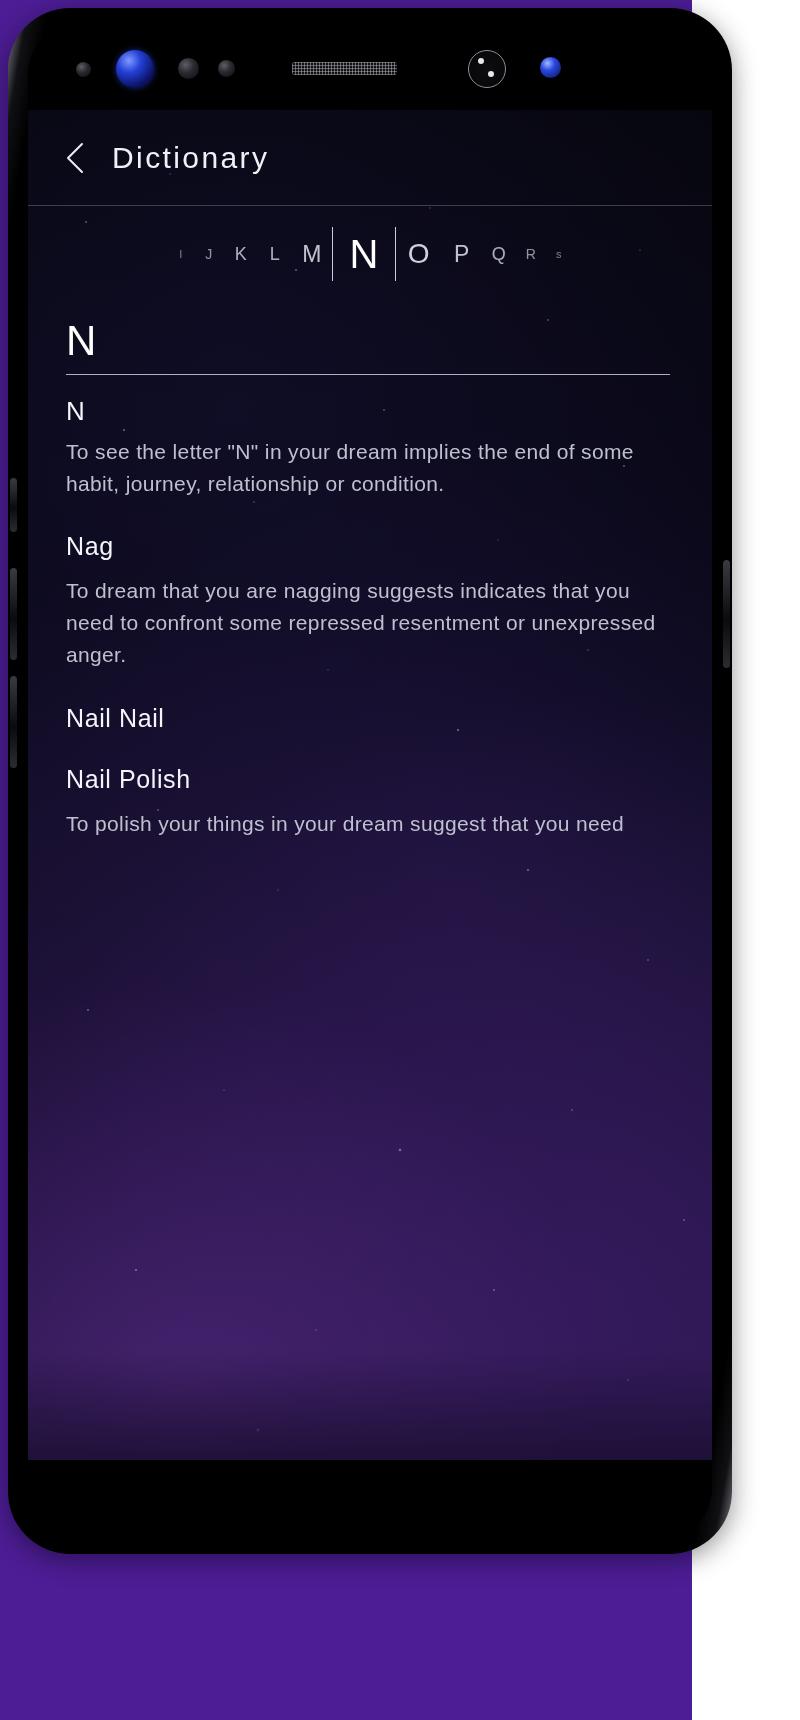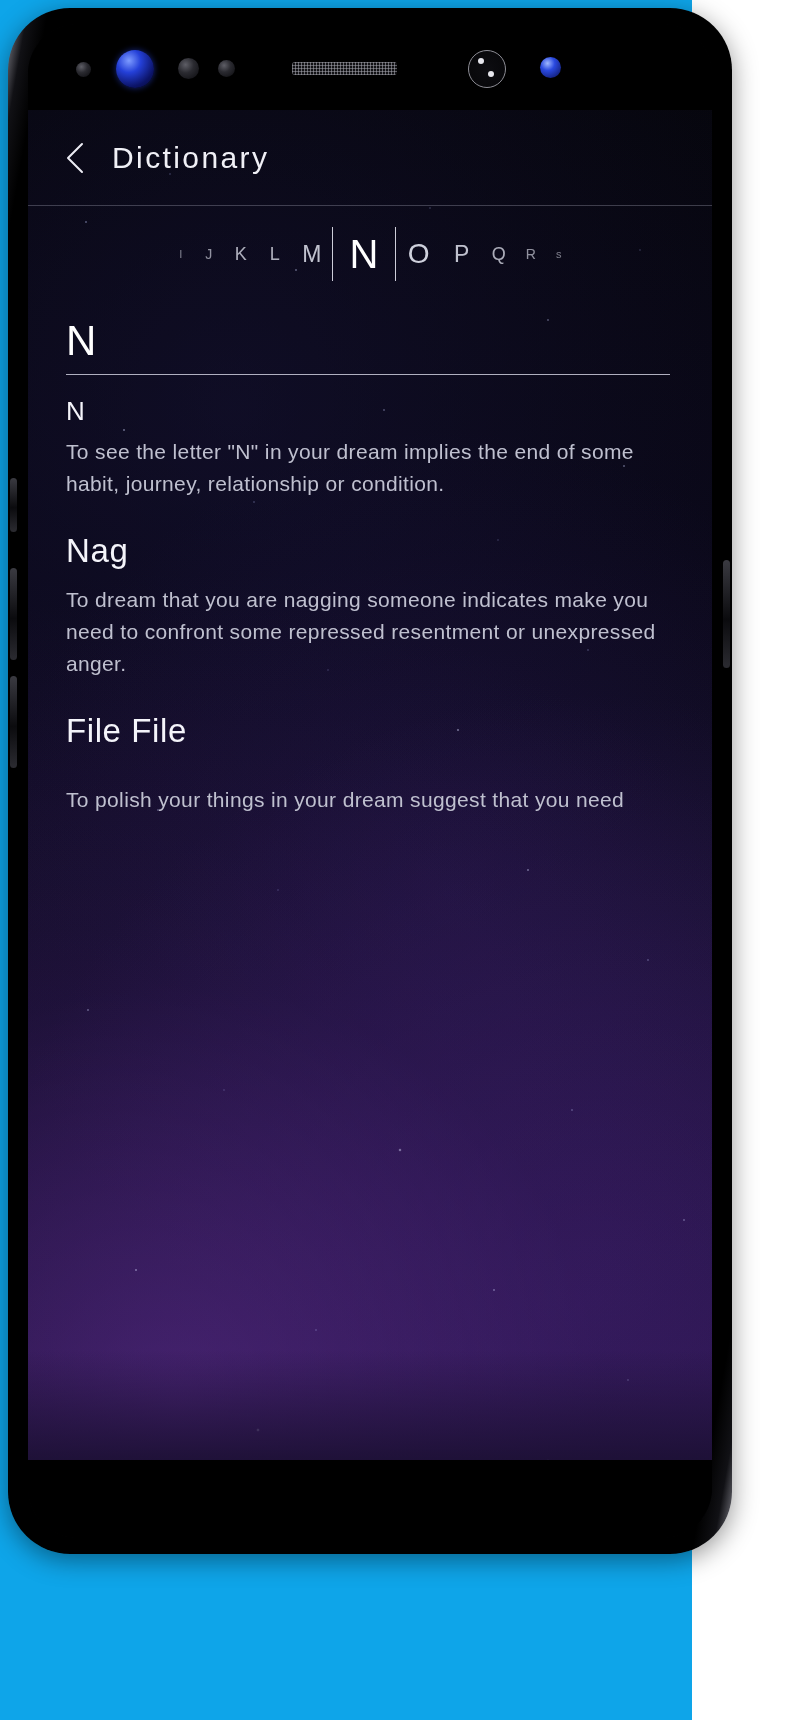--- a/index.html
+++ b/index.html
@@ -12,21 +12,21 @@
     height: 1720px;
     overflow: hidden;
     font-family: "Liberation Sans", sans-serif;
   }
 
   
   #stage {
     position: relative;
     width: 692px;
     height: 1720px;
-    background: #0ea5e9;
+    background: #4c1d95;
   }
 
   .phone-outer {
     position: absolute;
     left: 8px;
     top: 8px;
     width: 724px;
     height: 1546px;
     border-radius: 62px;
     background:
@@ -247,21 +247,21 @@
   
   .entries {
     position: relative;
     z-index: 2;
     margin: 0 38px 0 38px;
     padding-top: 22px;
   }
   .entry { margin-bottom: 34px; }
   .entry-term {
     color: #f4f4fa;
-    font-size: 33px;
+    font-size: 25px;
     line-height: 1.1;
     font-weight: 400;
     letter-spacing: 0.6px;
     margin: 0 0 14px 0;
   }
   .entry-term.small-term {
     font-size: 26px;
     margin-bottom: 10px;
   }
   .entry-p {
@@ -345,29 +345,30 @@
 
         <div class="entries">
 
           <div class="entry">
             <div class="entry-term small-term">N</div>
             <p class="entry-p">To see the letter "N" in your dream implies the end of some habit, journey, relationship or condition.</p>
           </div>
 
           <div class="entry">
             <div class="entry-term">Nag</div>
-            <p class="entry-p">To dream that you are nagging someone indicates make you need to confront some repressed resentment or unexpressed anger.</p>
+            <p class="entry-p">To dream that you are nagging suggests indicates that you need to confront some repressed resentment or unexpressed anger.</p>
           </div>
 
 
           <div class="entry">
-            <div class="entry-term">File File</div>
+            <div class="entry-term">Nail Nail</div>
           </div>
 
           <div class="entry">
+            <div class="entry-term">Nail Polish</div>
             <p class="entry-p">To polish your things in your dream suggest that you need</p>
           </div>
 
         </div>
 
         <div class="scroll-fade"></div>
       </div>
 
       <div class="bezel-bottom"></div>
 

